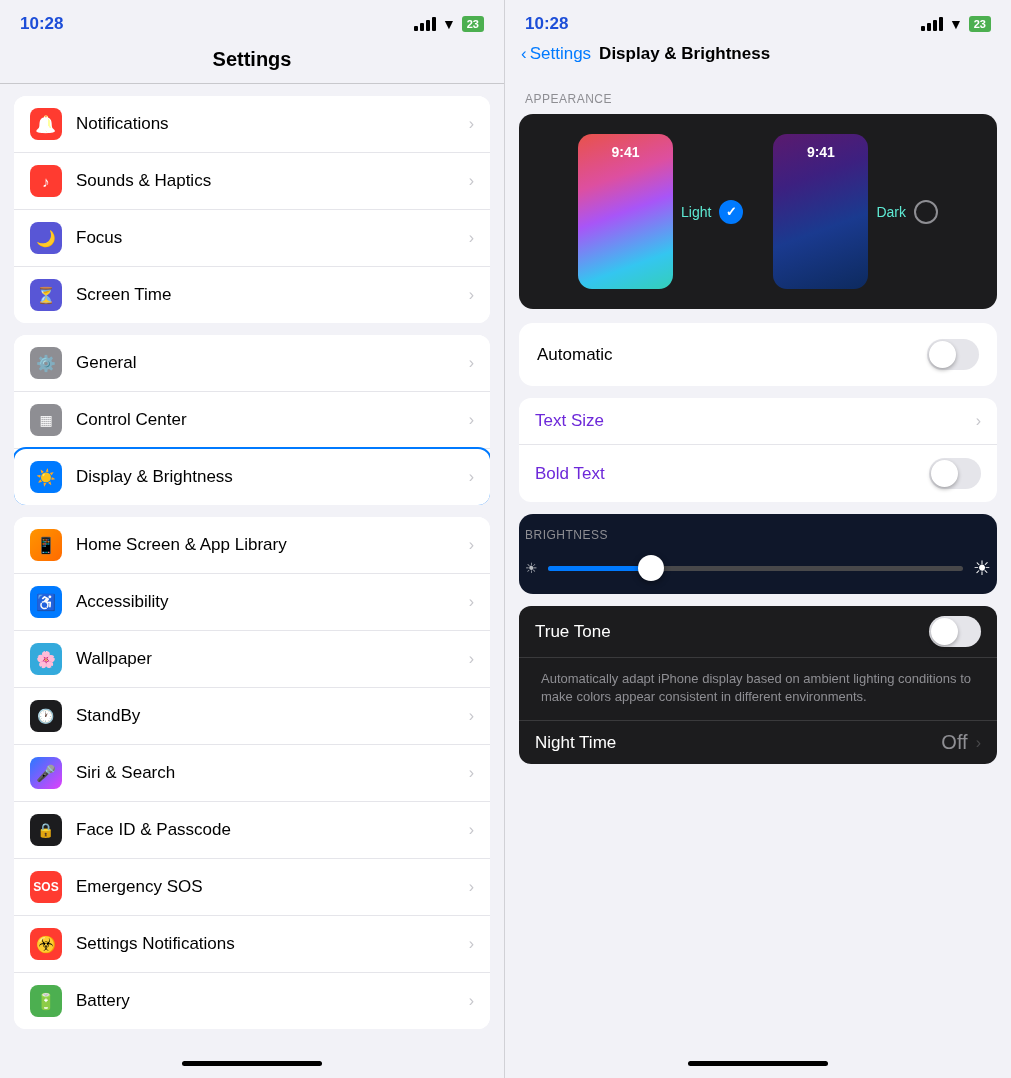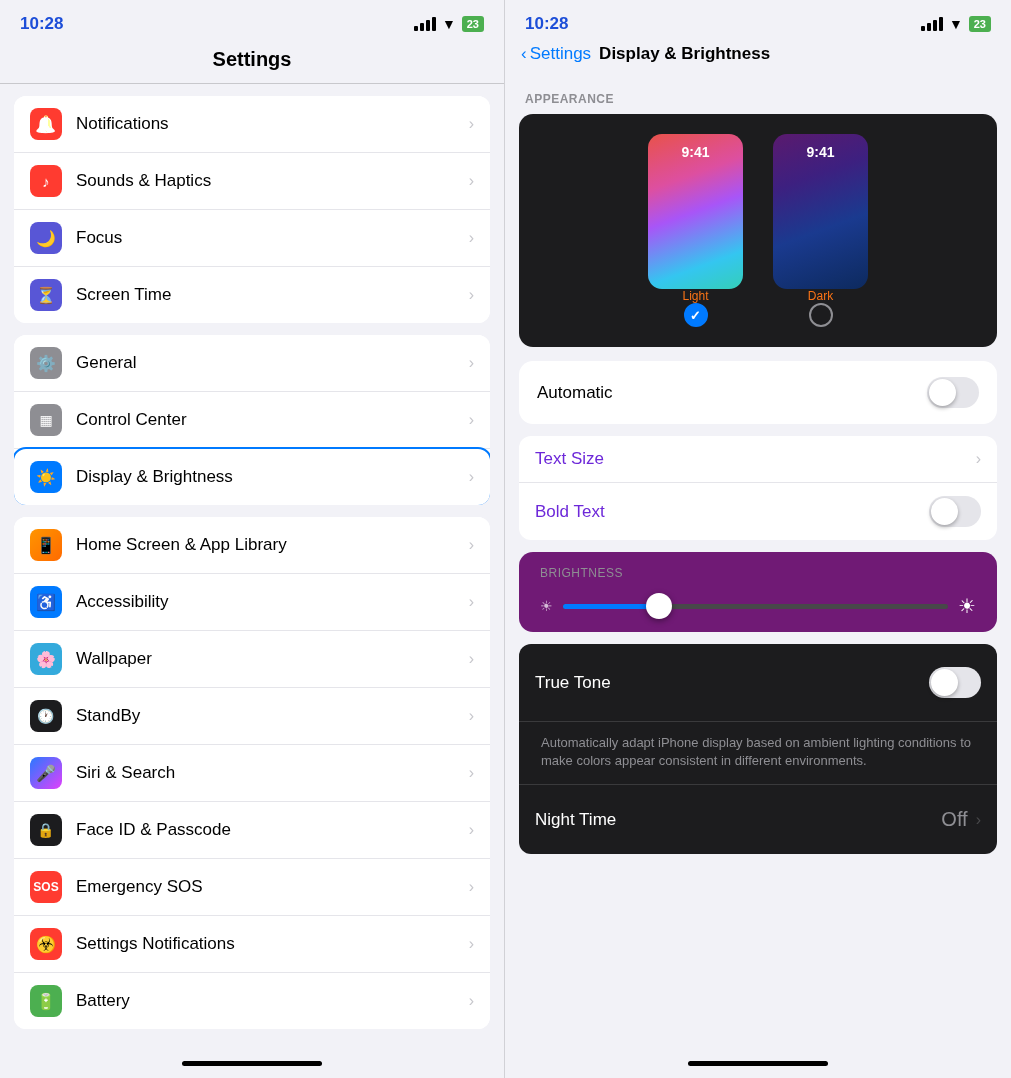--- a/index.html
+++ b/index.html
@@ -173,21 +173,21 @@
     }
 
     .right-content {
       flex: 1;
       overflow-y: auto;
       padding: 0 14px;
     }
 
     .section-label {
       font-size: 12px;
-      font-weight: 700;
+      font-weight: 400;
       color: #8e8e93;
       text-transform: uppercase;
       letter-spacing: 0.5px;
       padding: 16px 6px 8px;
     }
 
     
     .appearance-card {
       background: #1c1c1e;
       border-radius: 14px;
@@ -199,22 +199,22 @@
     }
 
     .appearance-options {
       display: flex;
       gap: 30px;
       justify-content: center;
     }
 
     .appearance-option {
       display: flex;
-      flex-direction: column;
-      align-items: center;
+      align-items: center;
+      gap: 8px;
     }
 
     .phone-preview {
       width: 95px;
       height: 155px;
       border-radius: 14px;
       overflow: hidden;
       position: relative;
     }
     .phone-preview-light {
@@ -227,22 +227,22 @@
       position: absolute;
       top: 10px;
       left: 0; right: 0;
       text-align: center;
       font-size: 14px;
       font-weight: 600;
       color: #fff;
     }
 
     .option-label {
-      font-size: 12px;
-      color: #f97316;
+      font-size: 14px;
+      color: #5eead4;
     }
     .option-radio {
       width: 24px;
       height: 24px;
       border-radius: 50%;
       border: 2px solid #8e8e93;
       display: flex;
       align-items: center;
       justify-content: center;
     }
@@ -313,23 +313,23 @@
       font-size: 17px;
       color: #6d28d9;
     }
     .right-row-chevron {
       color: #c7c7cc;
       font-size: 16px;
     }
 
     
     .brightness-section {
-      background: #701a75;
+      background: #0f172a;
       border-radius: 14px;
-      padding: 14px 21px;
+      padding: 14px 6px;
       margin-top: 12px;
     }
     .brightness-label {
       font-size: 12px;
       color: #8e8e93;
       text-transform: uppercase;
       letter-spacing: 0.5px;
       margin-bottom: 14px;
     }
     .brightness-slider-row {
@@ -368,21 +368,21 @@
     
     .right-section-dark {
       background: #1c1c1e;
       border-radius: 12px;
       margin-top: 12px;
       overflow: hidden;
     }
     .right-row-dark {
       display: flex;
       align-items: center;
-      padding: 23px 16px;
+      padding: 10px 16px;
       border-bottom: 0.5px solid #3a3a3c;
     }
     .right-row-dark:last-child { border-bottom: none; }
     .right-row-label-dark {
       flex: 1;
       font-size: 17px;
       color: #fff;
     }
     .right-row-value-dark {
       font-size: 20px;

